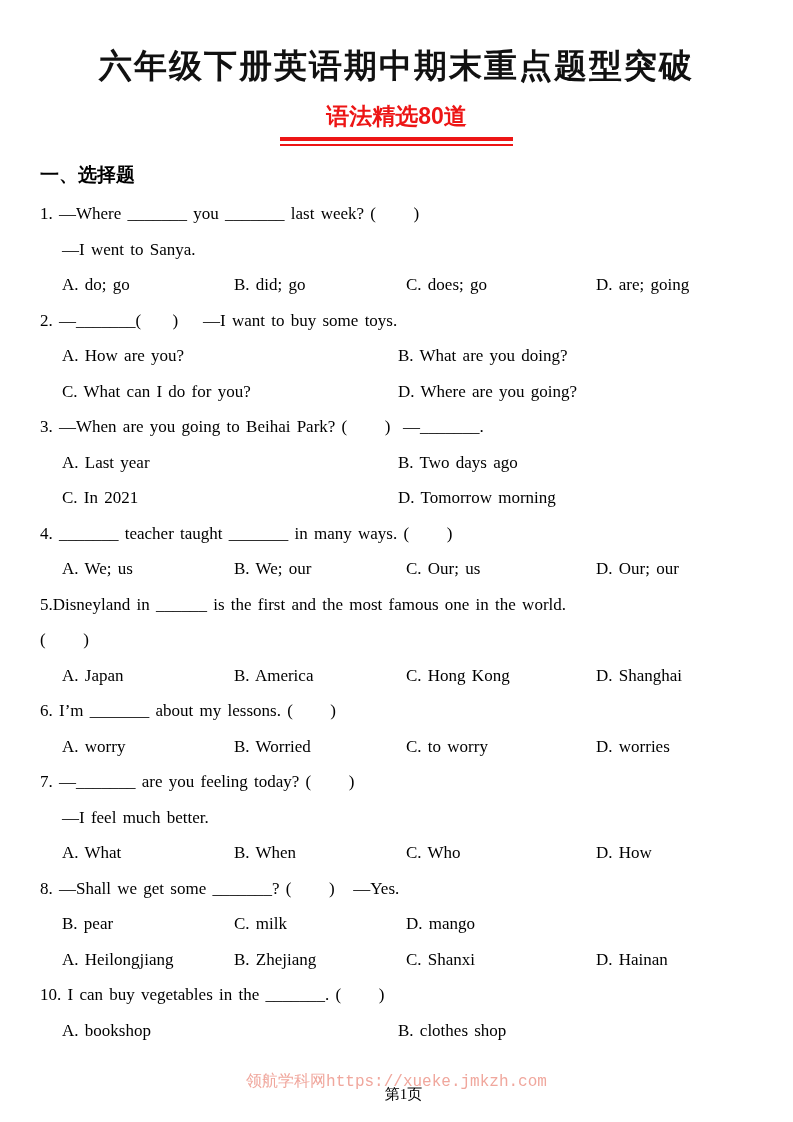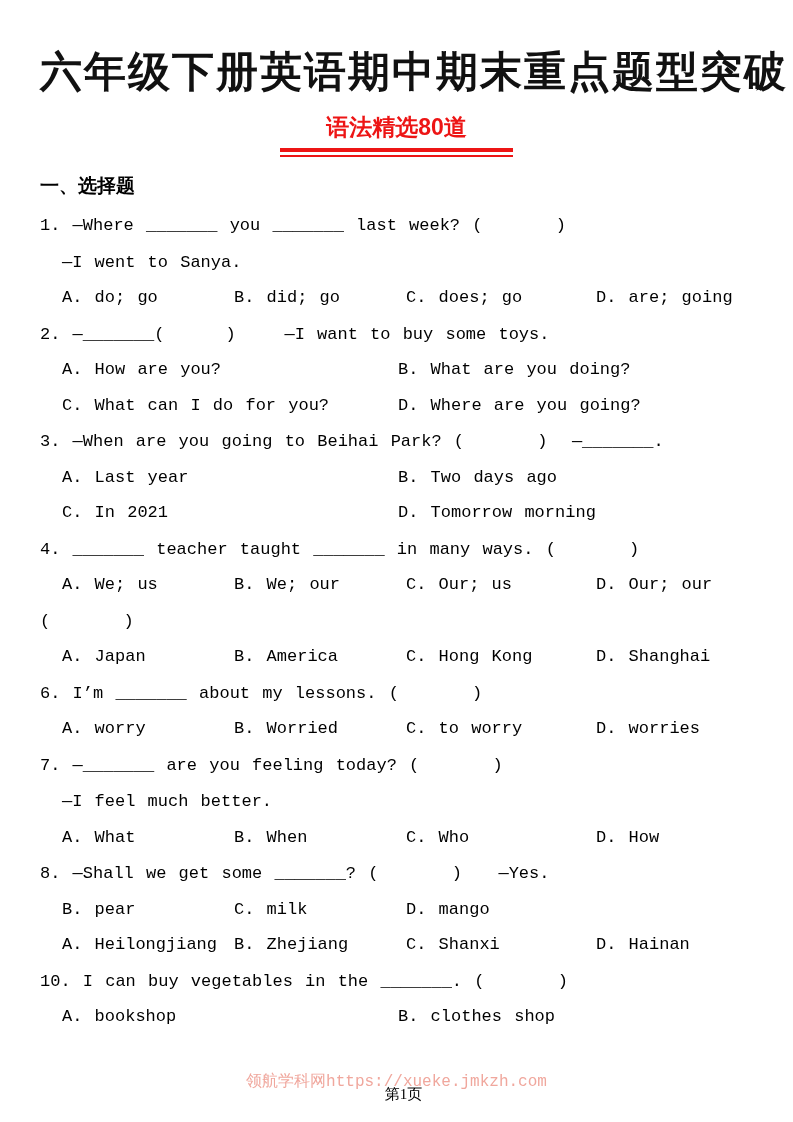--- a/index.html
+++ b/index.html
@@ -14,21 +14,21 @@
     overflow: hidden;
     box-sizing: border-box;
   }
   .content { padding: 0 40px; }
 
   .doc-title {
     margin-top: 44px;
     text-align: center;
     font-family: "Liberation Sans", "DejaVu Sans", sans-serif;
     font-weight: 700;
-    font-size: 42px;
+    font-size: 33px;
     letter-spacing: 2px;
     color: #111111;
     white-space: nowrap;
   }
 
   .subtitle-wrap { text-align: center; margin-top: 12px; }
   .subtitle-block { display: inline-block; }
   .doc-subtitle {
     display: block;
     font-family: "Liberation Sans", "DejaVu Sans", sans-serif;
@@ -48,21 +48,21 @@
     font-size: 19px;
     color: #000000;
   }
 
   .questions { margin-top: 8px; font-size: 17px; }
   .line {
     line-height: 35.5px;
     white-space: pre;
     word-spacing: 2px;
   }
-  .line span { white-space: pre; font-family: Liberation Mono, monospace; }
+  .line span { white-space: pre; }
   .indent-0 { padding-left: 0; }
   .indent-1 { padding-left: 22px; }
   .cols-2 { display: grid; grid-template-columns: 336px 1fr; }
   .cols-4 { display: grid; grid-template-columns: 172px 172px 190px 1fr; }
 
   .watermark {
     position: absolute;
     left: 0; right: 0;
     bottom: 30px;
     text-align: center;
@@ -112,20 +112,21 @@
         <div>
           <div class="line indent-0"><span>3. —When are you going to Beihai Park? (      )  —_______.</span></div>
           <div class="line indent-1 cols-2"><span>A. Last year</span><span>B. Two days ago</span></div>
           <div class="line indent-1 cols-2"><span>C. In 2021</span><span>D. Tomorrow morning</span></div>
         </div>
         <div>
           <div class="line indent-0"><span>4. _______ teacher taught _______ in many ways. (      )</span></div>
           <div class="line indent-1 cols-4"><span>A. We; us</span><span>B. We; our</span><span>C. Our; us</span><span>D. Our; our</span></div>
         </div>
         <div>
+          <div class="line indent-0"><span>5.Disneyland in ______ is the first and the most famous one in the world.</span></div>
           <div class="line indent-0"><span>(      )</span></div>
           <div class="line indent-1 cols-4"><span>A. Japan</span><span>B. America</span><span>C. Hong Kong</span><span>D. Shanghai</span></div>
         </div>
         <div>
           <div class="line indent-0"><span>6. I’m _______ about my lessons. (      )</span></div>
           <div class="line indent-1 cols-4"><span>A. worry</span><span>B. Worried</span><span>C. to worry</span><span>D. worries</span></div>
         </div>
         <div>
           <div class="line indent-0"><span>7. —_______ are you feeling today? (      )</span></div>
           <div class="line indent-1"><span>—I feel much better.</span></div>

